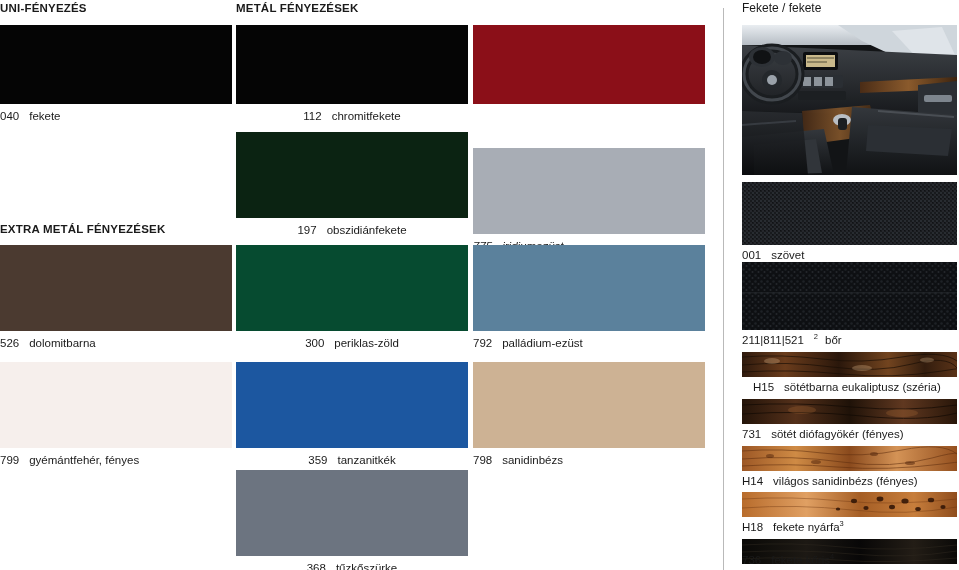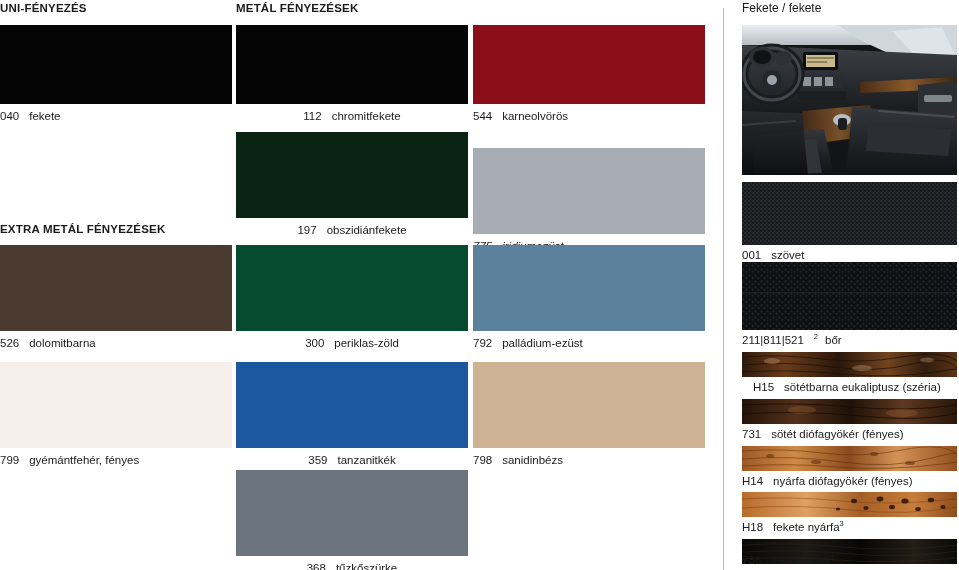--- a/index.html
+++ b/index.html
@@ -153,23 +153,20 @@
           <span class="num">368</span><span>tűzkőszürke</span>
         </div>
       </div>
 
     </div>
 
     <div class="col col-3">
 
       <div class="cell" style="top:25px;">
         <span class="swatch" id="sw-c3-0" style="height: 79px; background: rgb(139, 15, 24);"></span>
-        <div class="cap">
-          <span class="num">544</span><span>karneolvörös</span>
-        </div>
       </div>
 
       <div class="cell" style="top:148px;font-style:italic;">
         <span class="swatch" id="sw-c3-1" style="height: 86px; background: rgb(168, 173, 181);"></span>
         <div class="cap">
           <span class="num">775</span><span>iridiumezüst</span>
         </div>
       </div>
 
       <div class="cell" style="top:245px;">
@@ -381,21 +378,21 @@
         </g>
         <g fill="#52250c" opacity=".5">
           <ellipse cx="28" cy="10" rx="4" ry="2"></ellipse>
             <ellipse cx="74" cy="16" rx="5" ry="2"></ellipse>
           <ellipse cx="132" cy="8" rx="4" ry="2"></ellipse>
             <ellipse cx="168" cy="17" rx="5" ry="2"></ellipse>
         </g>
       </svg>
     </div>
     <div class="cap int-cap" style="top:475px;">
-      <span class="num">H14</span><span>nyárfa diófagyökér (fényes)</span>
+      <span class="num">H14</span><span>világos sanidinbézs (fényes)</span>
     </div>
 
     <div class="mat" style="top:492px;height:25px;">
       <svg viewBox="0 0 215 25" preserveAspectRatio="none">
         <defs>
           <linearGradient id="wH18" x1="0" y1="0" x2="1" y2="0">
             <stop offset="0" stop-color="#b86c2c"></stop>
               <stop offset=".3" stop-color="#e0a063"></stop>
             <stop offset=".55" stop-color="#a55e25"></stop>
               <stop offset=".8" stop-color="#c77e3c"></stop>

